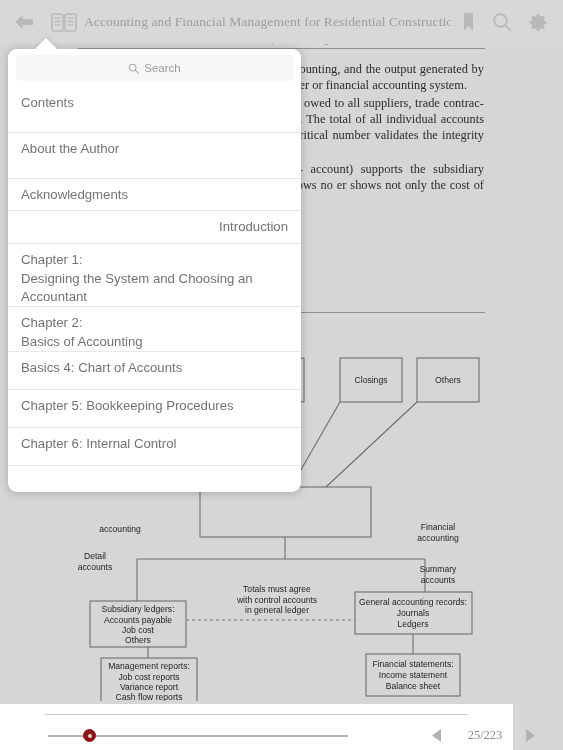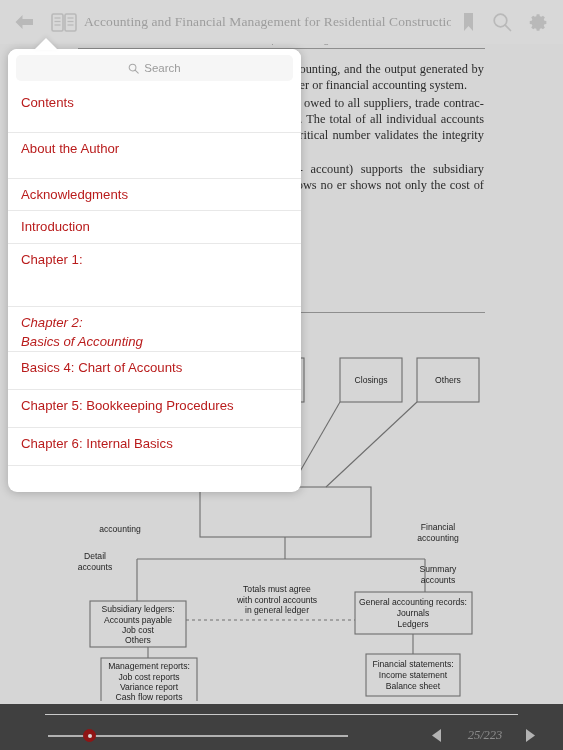--- a/index.html
+++ b/index.html
@@ -122,24 +122,23 @@
   .dtext {
     font-family: "Liberation Sans", sans-serif;
     font-size: 8.6px;
     fill: #1f1f1f;
   }
 
   
   #bottombar {
     position: absolute;
     bottom: 0; left: 0;
-    width: 563px; height: 46px;
-    background: #404040;
+    width: 513px; height: 46px;
+    background: #ffffff;
     z-index: 40;
-    font-style: italic;
   }
   #bb-rule {
     position: absolute;
     top: 10px;
     left: 45px; right: 45px;
     height: 1px;
     background: #cacaca;
   }
   #slider-track {
     position: absolute;
@@ -232,21 +231,21 @@
     font-size: 11.5px;
     color: #9b9b9b;
   }
   #toc-list {
     height: 405px;
     overflow: hidden;
   }
   .toc-item {
     padding: 7px 13px 0 13px;
     border-bottom: 1px solid #e8e8e8;
-    color: #b91c1c;
+    color: #737373;
     font-size: 13.2px;
     line-height: 18.5px;
     cursor: pointer;
   }
   .toc-item .toc-line { display: block; }
 
   
   .h1 { height: 46px; }
 </style>
 </head>
@@ -416,44 +415,46 @@
     </div>
 
     <div class="toc-item h1">
       <span class="toc-line">About the Author</span>
     </div>
 
     <div class="toc-item" style="height:32px;">
       <span class="toc-line">Acknowledgments</span>
     </div>
 
-    <div class="toc-item" style="height:33px;">
+    <div class="toc-item" style="height:33px;text-align:right;">
       <span class="toc-line">Introduction</span>
     </div>
 
     <div class="toc-item" style="height:63px;">
       <span class="toc-line">Chapter 1:</span>
-    </div>
-
-    <div class="toc-item" style="height:45px;font-style:italic;">
+      <span class="toc-line">Designing the System and Choosing an</span>
+      <span class="toc-line">Accountant</span>
+    </div>
+
+    <div class="toc-item" style="height:45px;">
       <span class="toc-line">Chapter 2:</span>
       <span class="toc-line">Basics of Accounting</span>
     </div>
 
 
     <div class="toc-item" style="height:38px;">
       <span class="toc-line">Basics 4: Chart of Accounts</span>
     </div>
 
     <div class="toc-item" style="height:38px;">
       <span class="toc-line">Chapter 5: Bookkeeping Procedures</span>
     </div>
 
     <div class="toc-item" style="height:38px;">
-      <span class="toc-line">Chapter 6: Internal Basics</span>
+      <span class="toc-line">Chapter 6: Internal Control</span>
     </div>
 
   </div>
 </div>
 
 <div id="bottombar">
   <div id="bb-rule"></div>
 
   <div id="slider-track"></div>
   <div id="slider-handle"></div>

